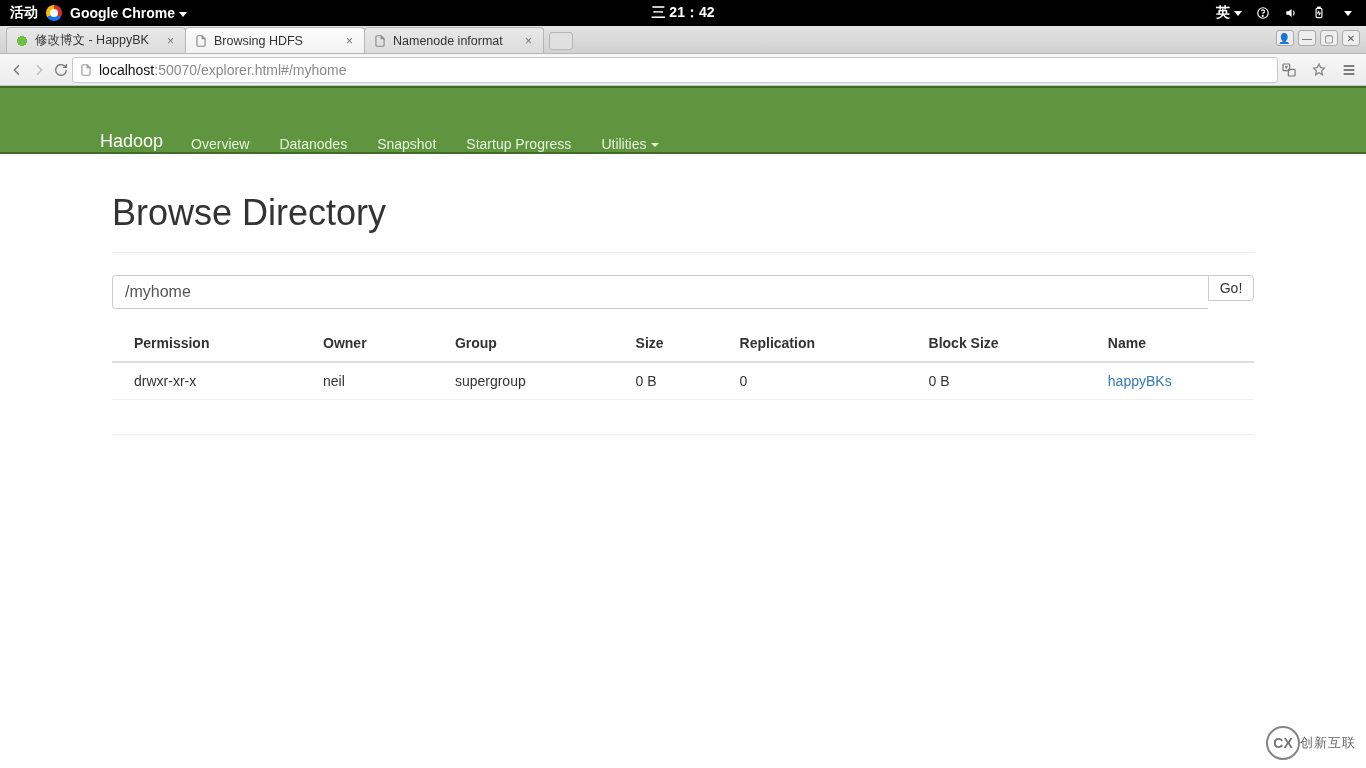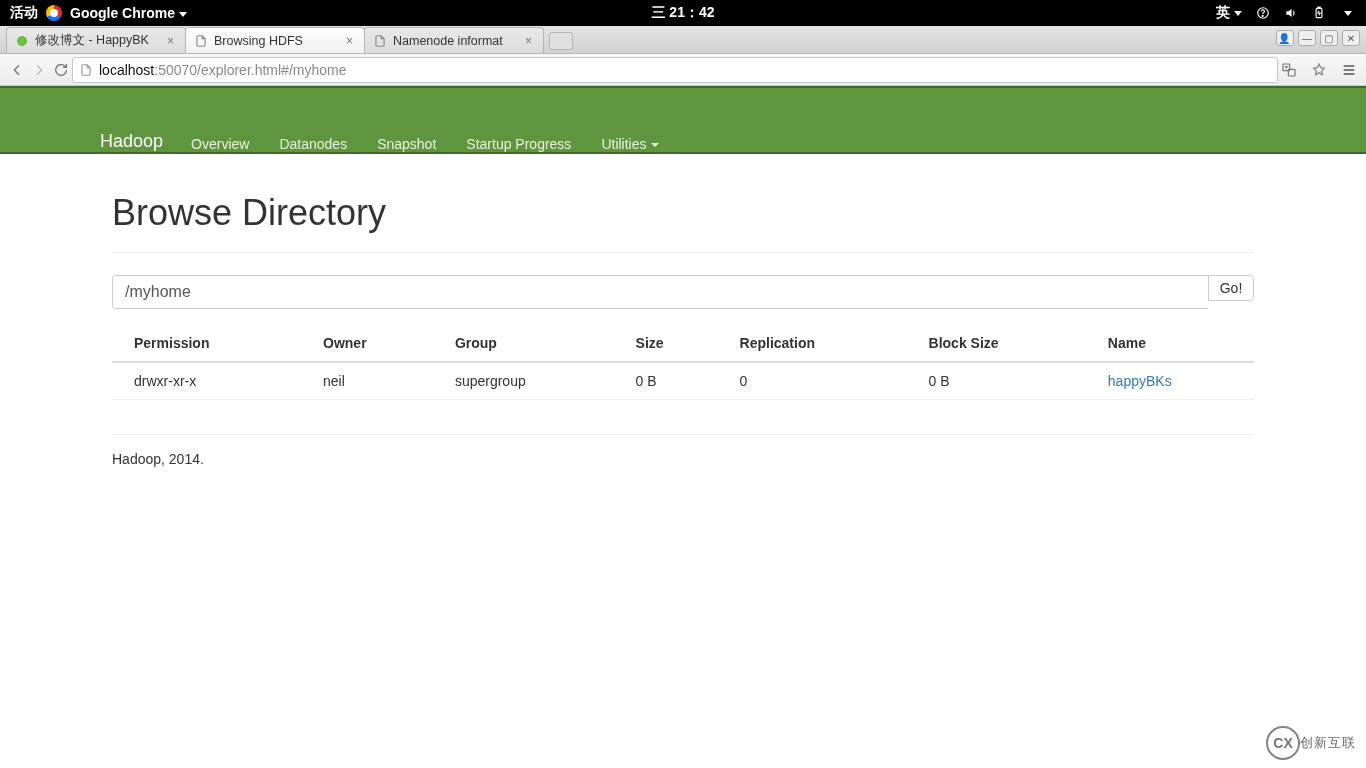--- a/index.html
+++ b/index.html
@@ -213,19 +213,18 @@
         <td>neil</td>
         <td>supergroup</td>
         <td>0 B</td>
         <td>0</td>
         <td>0 B</td>
         <td><a href="#">happyBKs</a></td>
       </tr>
     </tbody>
   </table>
   <hr class="foot">
-  <div class="footer">Hadoop, 2014.</div>
 </div>
 
 <div class="wm">
   <div class="logo">CX</div>
   <div class="txt">创新互联</div>
 </div>
 
 </body></html>

